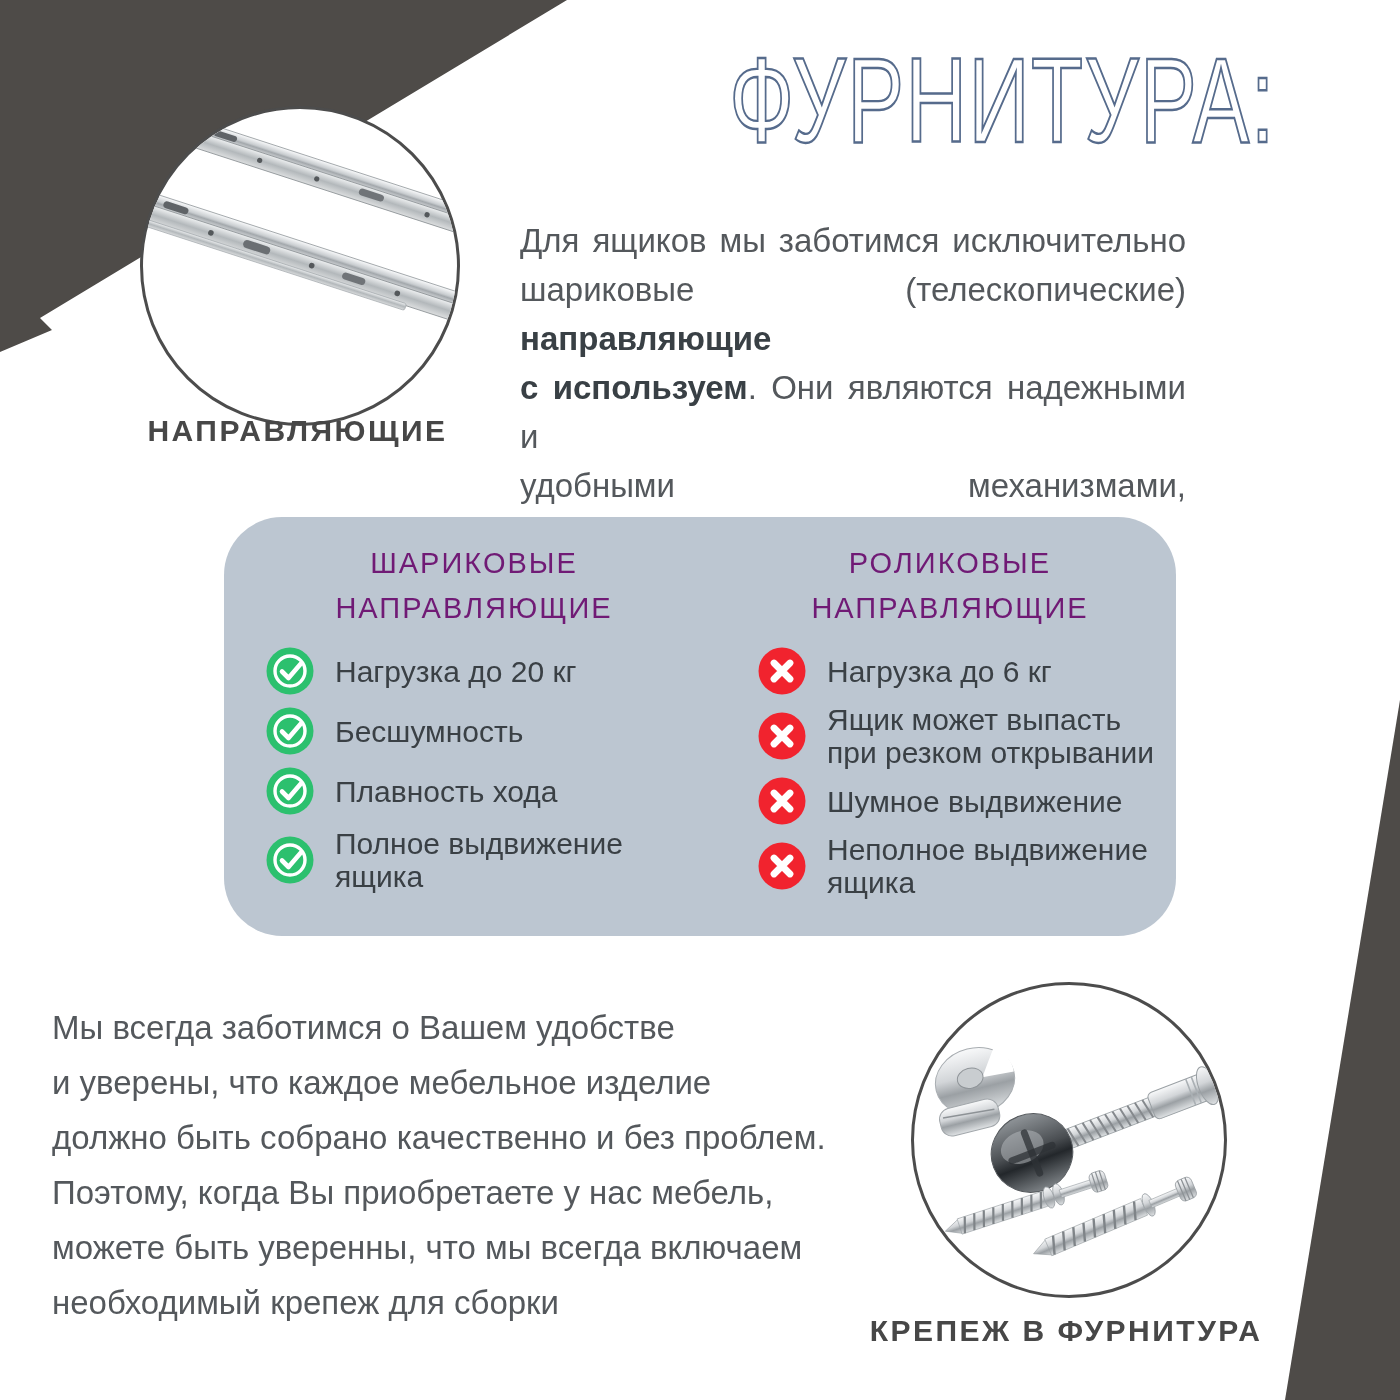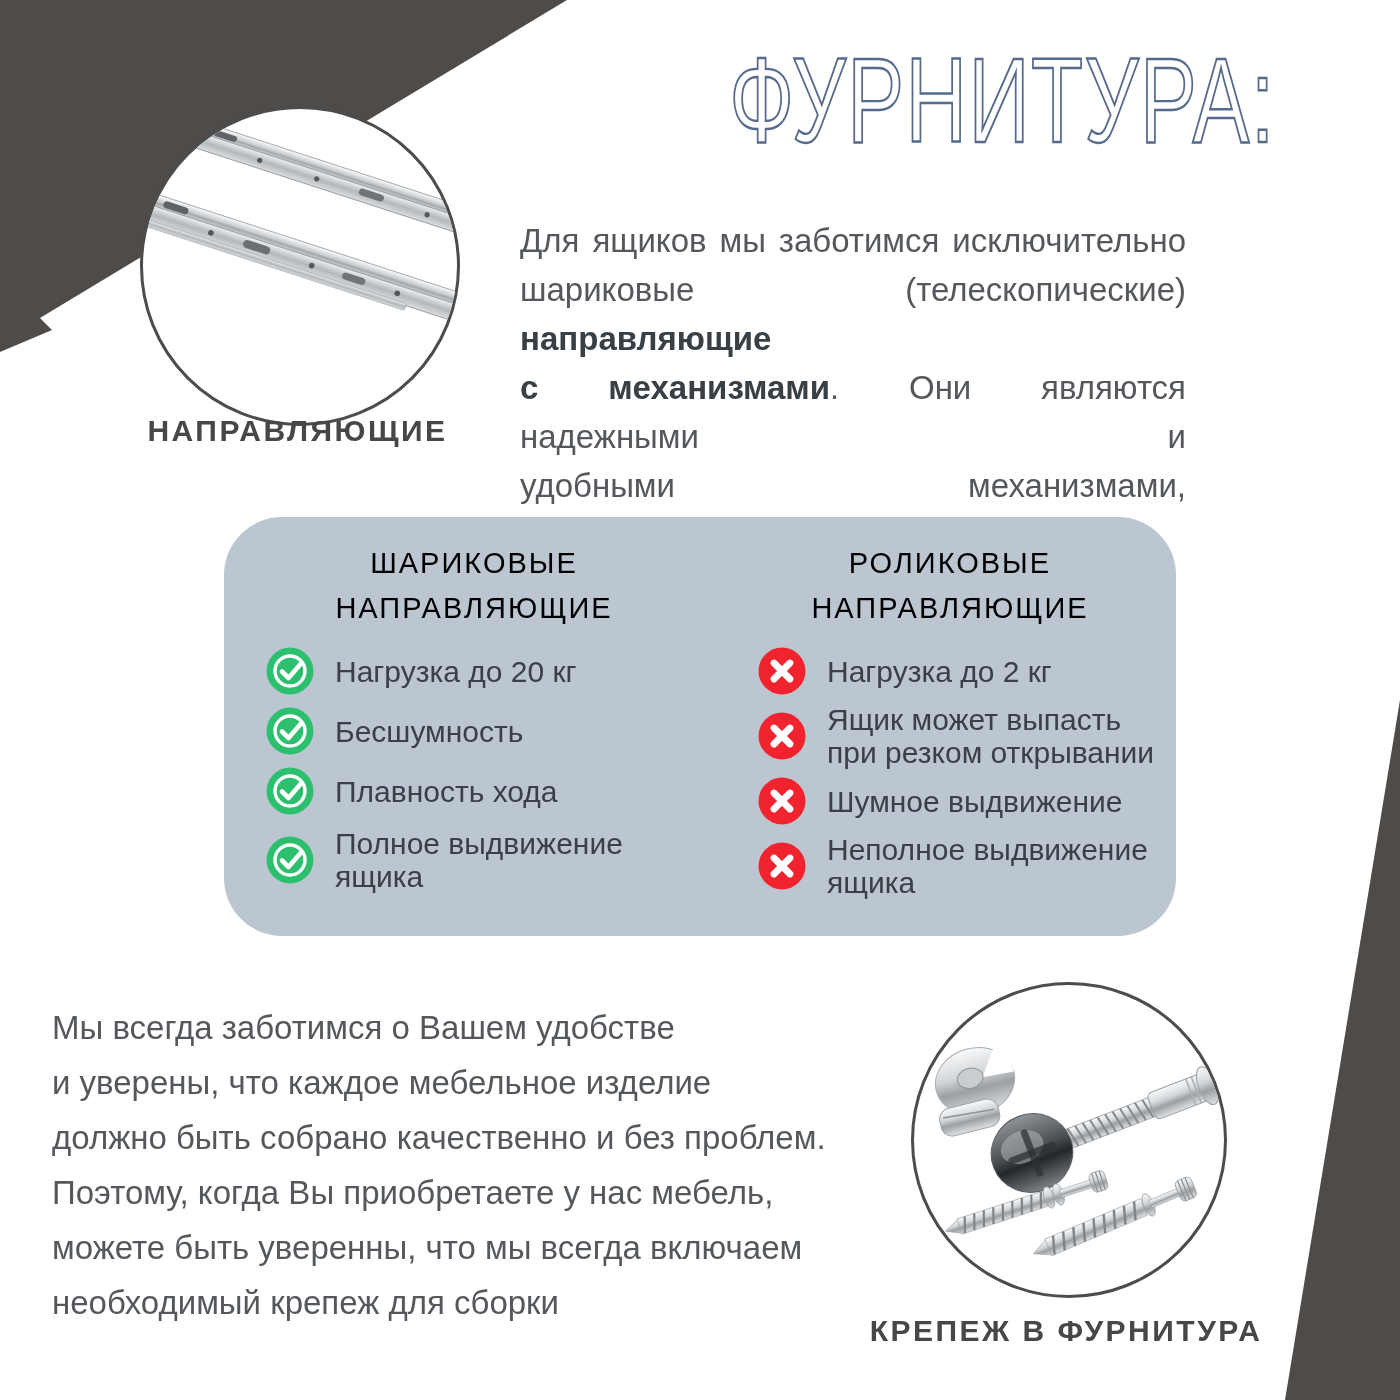--- a/index.html
+++ b/index.html
@@ -30,21 +30,21 @@
   .photo-label{position:absolute;text-align:center;font-weight:700;font-size:30px;letter-spacing:2.5px;color:#474747;}
   .label-slides{left:95px;top:414px;width:405px;}
   .label-fasteners{left:860px;top:1314px;width:412px;}
   
   .panel{position:absolute;left:224px;top:517px;width:952px;height:419px;border-radius:58px;
     background:var(--panel,#bcc6d1);}
   .comp-col{position:absolute;top:0;height:100%;}
   .comp-col.left{left:0;width:500px;}
   .comp-col.right{left:500px;width:452px;}
   .col-header{margin-top:24px;text-align:center;font-size:29px;line-height:45px;letter-spacing:2px;
-    color:#000000;font-weight:400;}
+    color:#701a75;font-weight:400;}
   .col-items{position:absolute;left:42px;top:130px;display:flex;flex-direction:column;gap:12px;}
   .comp-col.right .col-items{left:34px;gap:8px;}
   .item{display:flex;align-items:center;gap:21px;min-height:48px;}
   .item-icon{width:48px;height:48px;flex:0 0 48px;display:block;}
   .item-icon svg{display:block;}
   .item-text{font-size:30px;line-height:33px;color:#3a4045;}
   
   .outro{position:absolute;left:52px;top:1000px;width:830px;font-size:33px;line-height:55px;
     color:#54585c;}
 </style>
@@ -95,21 +95,21 @@
         <circle cx="258" cy="153" r="2.8" fill="#54585b"></circle>
         <rect x="-30" y="160" width="300" height="7" rx="2" fill="url(#gmet2)" stroke="#9aa0a4" stroke-width="0.6"></rect>
       </g>
     </svg>
   </div>
   <div class="photo-label label-slides">НАПРАВЛЯЮЩИЕ</div>
 
   <div class="intro">
       <div class="intro-line j"><span>Для ящиков мы заботимся исключительно</span></div>
       <div class="intro-line j"><span>шариковые (телескопические) </span><span class="b">направляющие</span></div>
-      <div class="intro-line j"><span class="b">с механизмами</span><span>.  Они  являются надежными и</span></div>
+      <div class="intro-line j"><span class="b">с используем</span><span>.  Они  являются надежными и</span></div>
       <div class="intro-line j"><span>удобными механизмами, обеспечивающими</span></div>
       <div class="intro-line"><span>плавное скольжение</span></div>
     </div>
 
   <div class="panel">
     <div class="comp-col left">
       <div class="col-header">
           <div>ШАРИКОВЫЕ</div>
           <div>НАПРАВЛЯЮЩИЕ</div>
         </div>
@@ -172,21 +172,21 @@
         </div>
       <div class="col-items">
           <div class="item">
             <span class="item-icon">
               <svg width="48" height="48" viewBox="0 0 48 48">
                 <circle cx="24" cy="24" r="23.5" fill="#f1232e"></circle>
                 <path d="M16 16 L32 32 M32 16 L16 32" stroke="#fff" stroke-width="6.8" stroke-linecap="round"></path>
               </svg>
             </span>
             <div class="item-text">
-              <div>Нагрузка до 2 кг</div>
+              <div>Нагрузка до 6 кг</div>
             </div>
           </div>
           <div class="item">
             <span class="item-icon">
               <svg width="48" height="48" viewBox="0 0 48 48">
                 <circle cx="24" cy="24" r="23.5" fill="#f1232e"></circle>
                 <path d="M16 16 L32 32 M32 16 L16 32" stroke="#fff" stroke-width="6.8" stroke-linecap="round"></path>
               </svg>
             </span>
             <div class="item-text">

